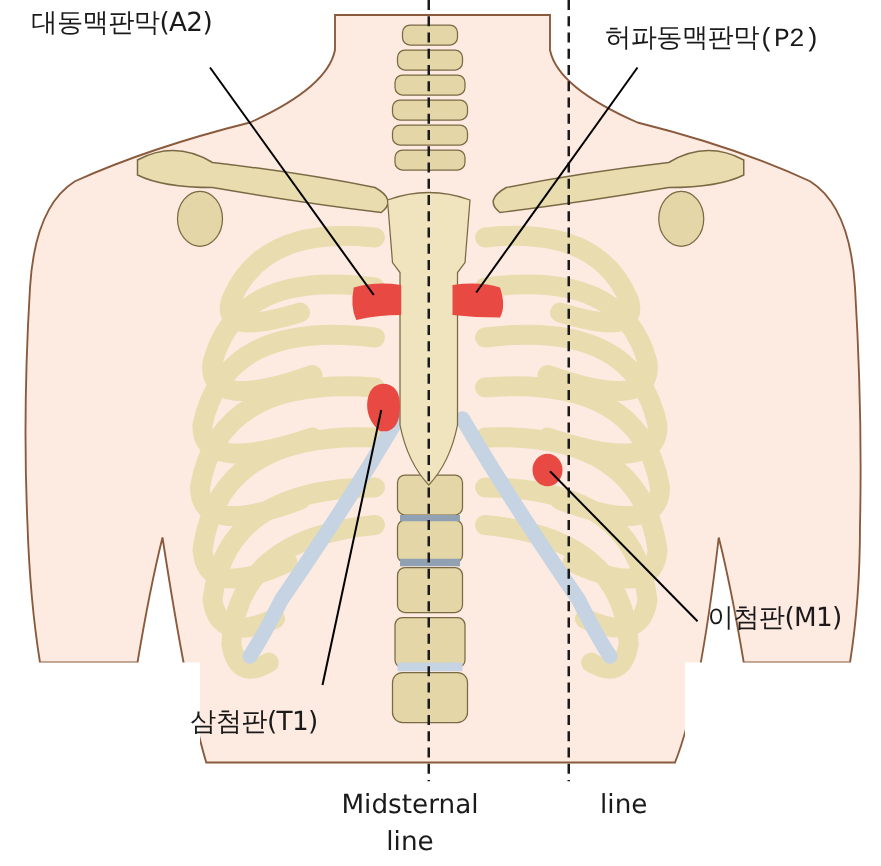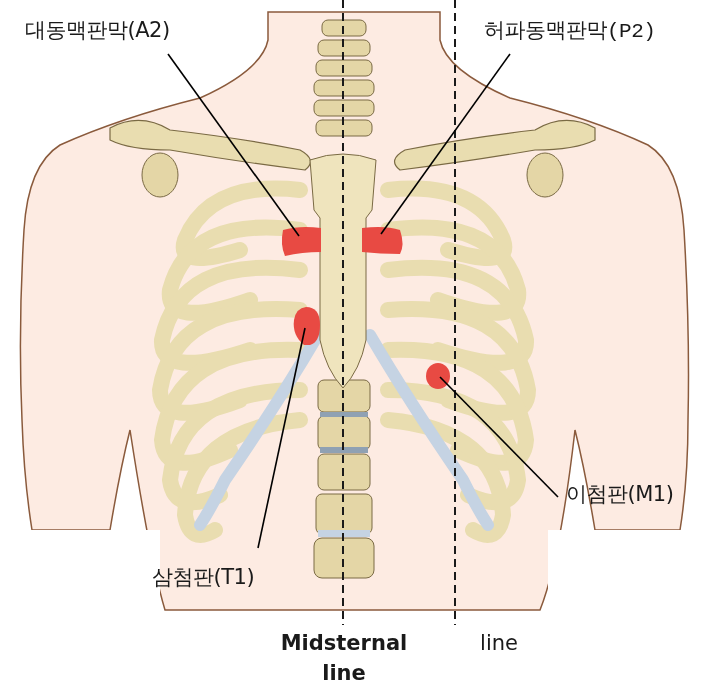--- a/index.html
+++ b/index.html
@@ -81,24 +81,24 @@
   <ellipse cx="438" cy="376" rx="12" ry="13" fill="#e84a43"></ellipse>
 
   <g stroke="#000" stroke-width="1.6">
     <line x1="168" y1="54" x2="299" y2="236"></line>
     <line x1="510" y1="54" x2="381" y2="234"></line>
     <line x1="305" y1="328" x2="258" y2="548"></line>
     <line x1="440" y1="377" x2="558" y2="497"></line>
   </g>
 </svg>
 
-<div class="label" style="left:25px; top:16px;">대동맥판막(A2)</div>
+<div class="label" style="left:25px; top:4px;">대동맥판막(A2)</div>
 <div class="label" style="left:484px; top:16px;font-family:Liberation Mono, monospace;">허파동맥판막(P2)</div>
 <div class="label" style="left:152px; top:563px;text-align:center;">삼첨판(T1)</div>
 <div class="label" style="left:566px; top:480px;">이첨판(M1)</div>
 
-<div class="axis-label" style="left:274px; top:628px; width:140px;font-weight:bold;">
+<div class="axis-label" style="left:258px; top:628px; width:140px;">
   <div>Midsternal</div>
   <div>line</div>
 </div>
 <div class="axis-label" style="left:413px; top:628px; width:172px;">
   <div>line</div>
 </div>
 
 </body></html>

